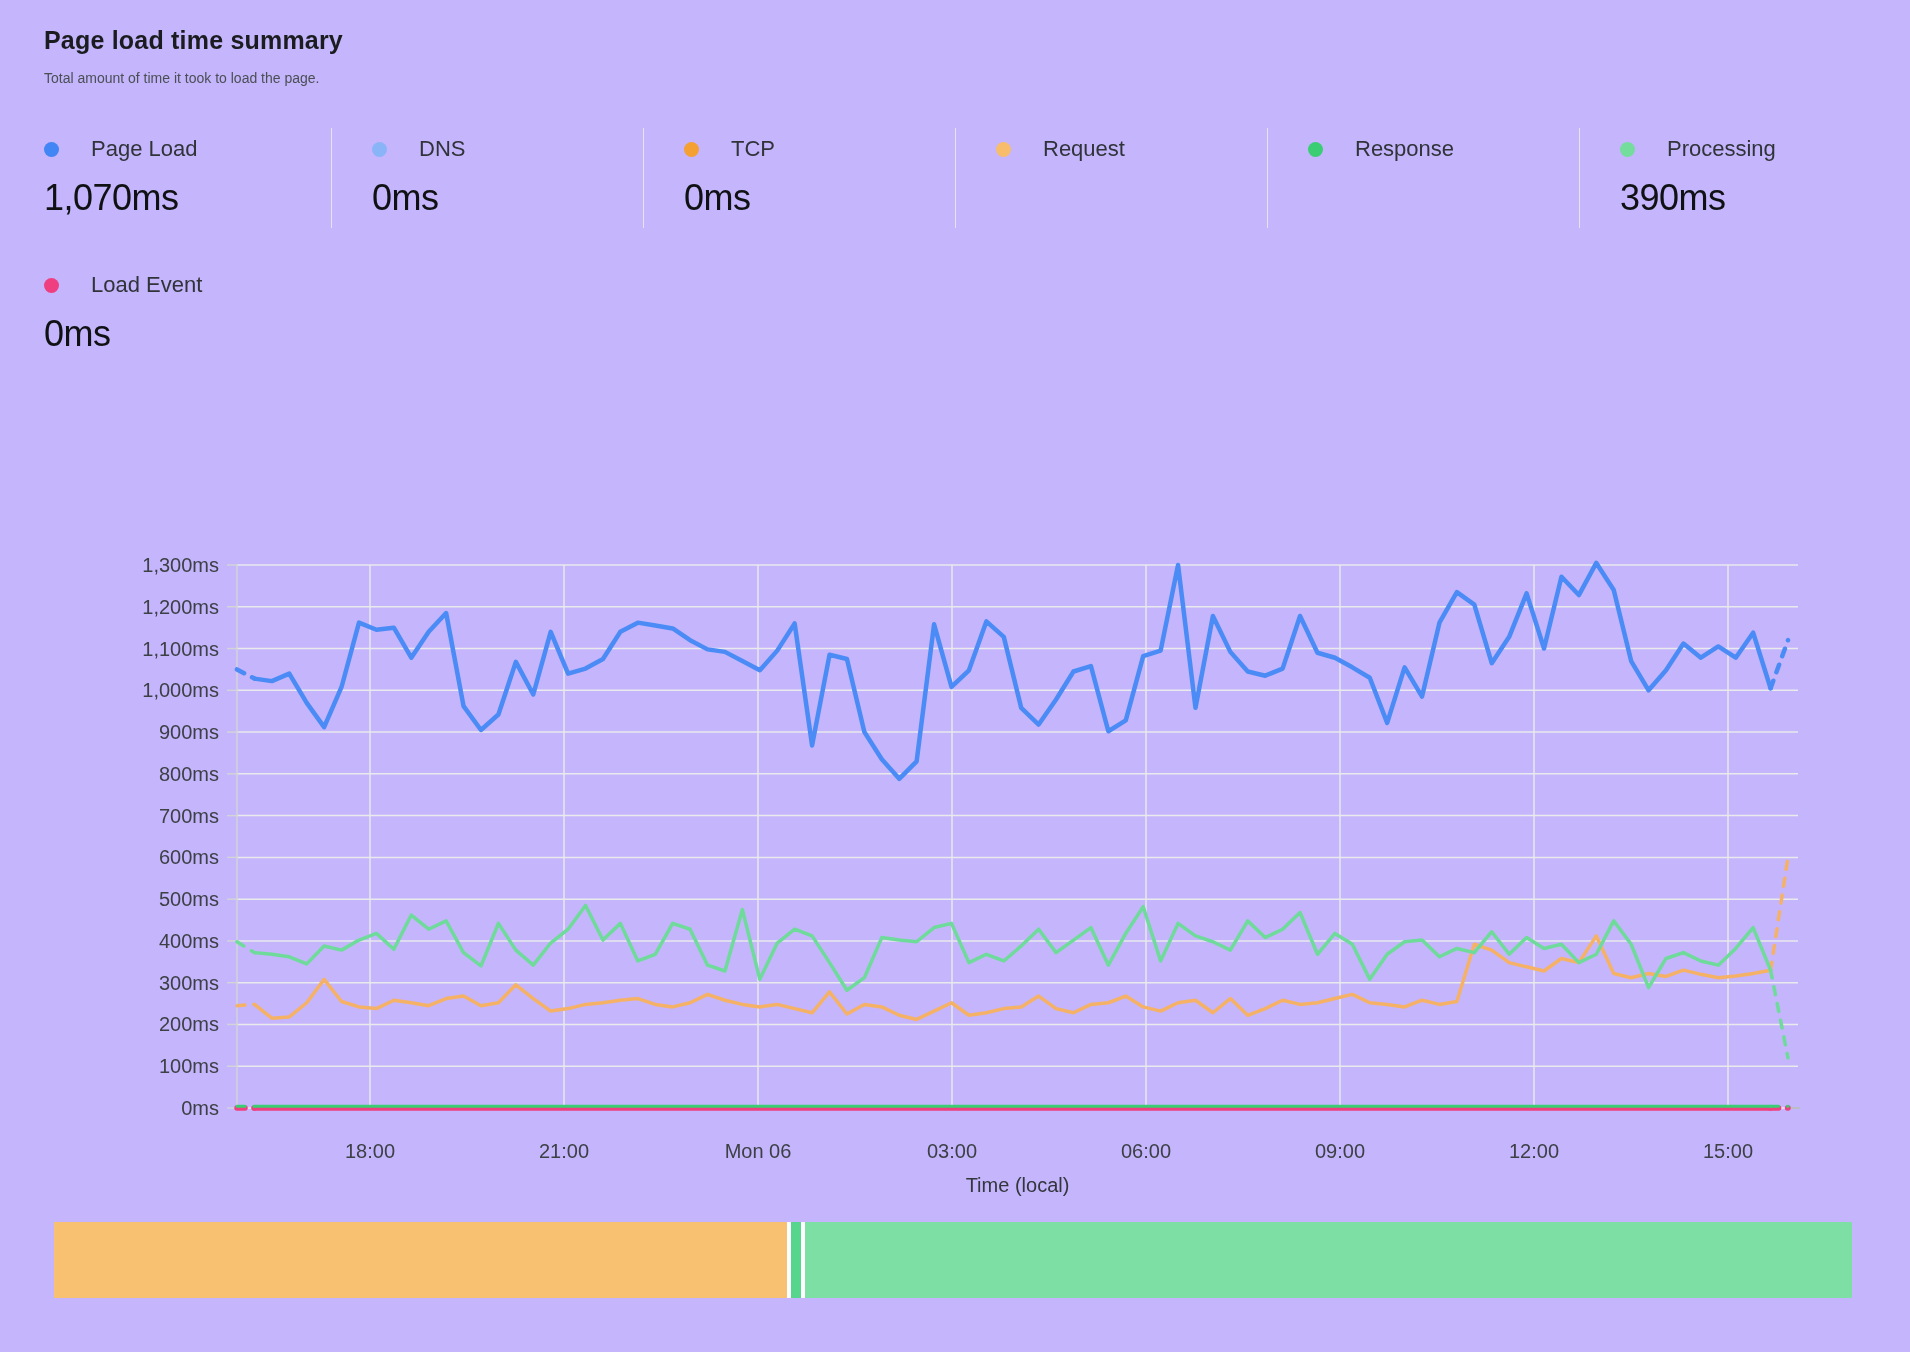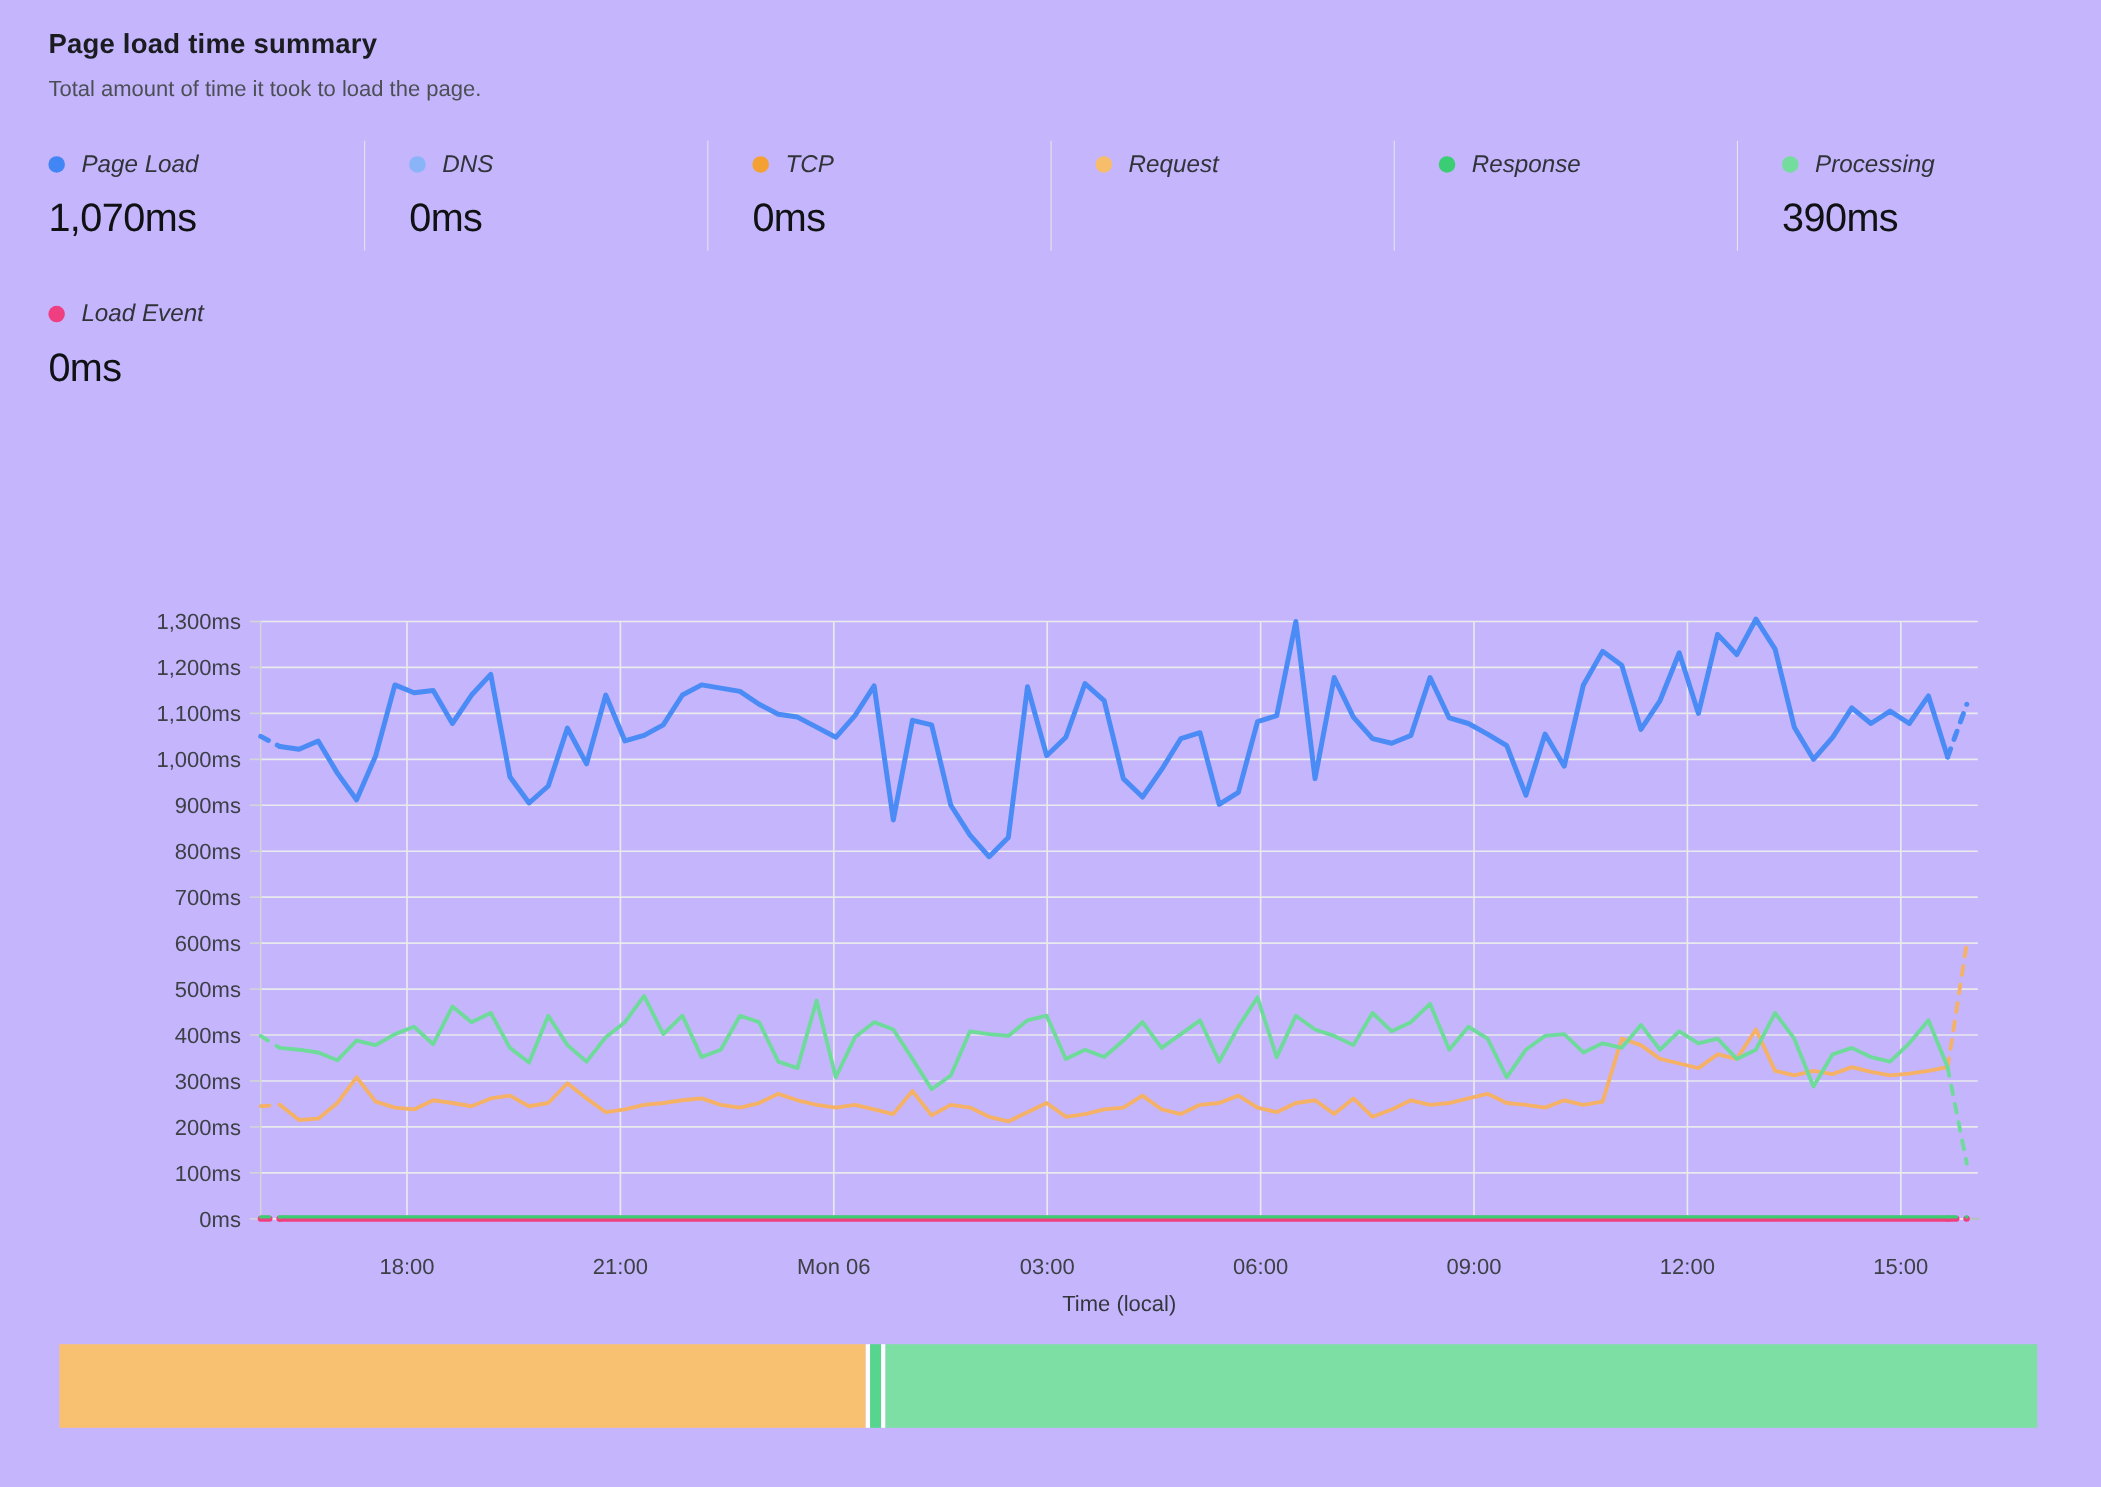--- a/index.html
+++ b/index.html
@@ -2,27 +2,27 @@
 <html><head>
 <meta charset="utf-8">
 <style>
   html,body { margin:0; padding:0; background:#ffffff; }
   .page {
     position:relative; width:1910px; height:1352px; background:#c4b5fd;
     font-family:"Liberation Sans", sans-serif; overflow:hidden;
   }
   .header { position:absolute; left:44px; top:26px; }
   .title { font-size:25px; font-weight:700; color:#1a1c1f; letter-spacing:0.2px; }
-  .subtitle { margin-top:15px; font-size:20px; color:#4b4f54; }
+  .subtitle { margin-top:15px; font-size:14px; color:#4b4f54; }
 
   .metrics { position:absolute; left:44px; top:128px; display:flex; }
   .metric { width:312px; height:100px; box-sizing:border-box; padding-top:8px; }
   .metric + .metric { border-left:1px solid #e3e5e8; padding-left:40px; }
   .metric:first-child { width:287px; }
-  .metric-label-row { display:flex; align-items:center; gap:15px; font-size:22px; color:#303338;font-style:italic; }
+  .metric-label-row { display:flex; align-items:center; gap:32px; font-size:22px; color:#303338; }
   .dot { width:15px; height:15px; border-radius:50%; flex:0 0 auto; }
   .metric-value { margin-top:15px; font-size:36px; font-weight:400; color:#0f1113; letter-spacing:-0.5px; }
 
   .load-event { position:absolute; left:44px; top:272px; }
 
   .chart-wrap { position:absolute; left:0; top:440px; width:1910px; height:770px; }
   svg text { font-family:"Liberation Sans", sans-serif; }
 
   .timeline-bar {
     position:absolute; left:54px; top:1222px; width:1802px; height:76px;

